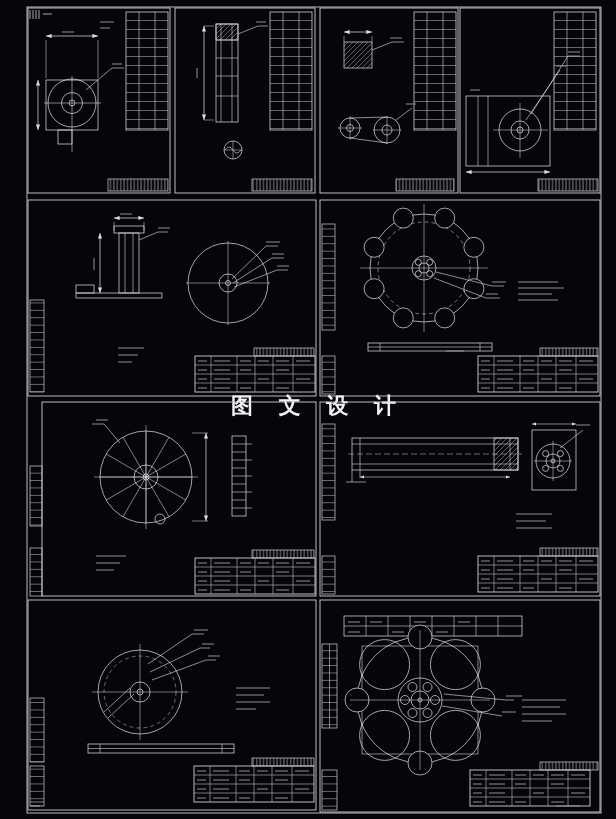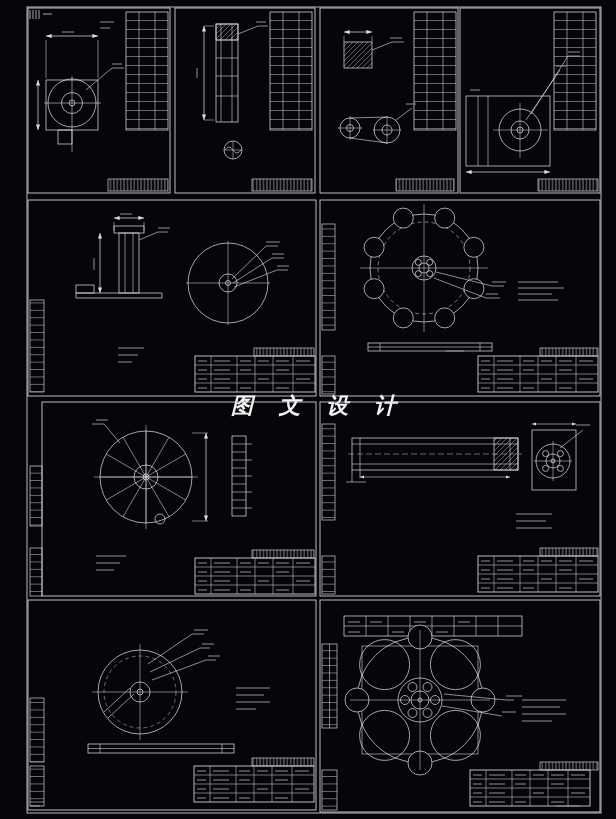--- a/index.html
+++ b/index.html
@@ -1,16 +1,16 @@
 <!DOCTYPE html>
 <html><head>
 <meta charset="utf-8">
 <style>
   html,body{margin:0;padding:0;background:#06060a;}
-  .stage{position:relative;width:616px;height:819px;background:#a16207;overflow:hidden;font-style:italic;}
+  .stage{position:relative;width:616px;height:819px;background:#a16207;overflow:hidden;}
   svg{display:block;}
   .wm{font-family:"DejaVu Sans","Liberation Sans",sans-serif;font-weight:bold;letter-spacing:9px;}
 </style>
 </head>
 <body>
 
 <div class="stage">
 <svg width="616" height="819" viewBox="0 0 616 819">
   <defs>
     <pattern id="pvt" width="3.4" height="12" patternUnits="userSpaceOnUse">

